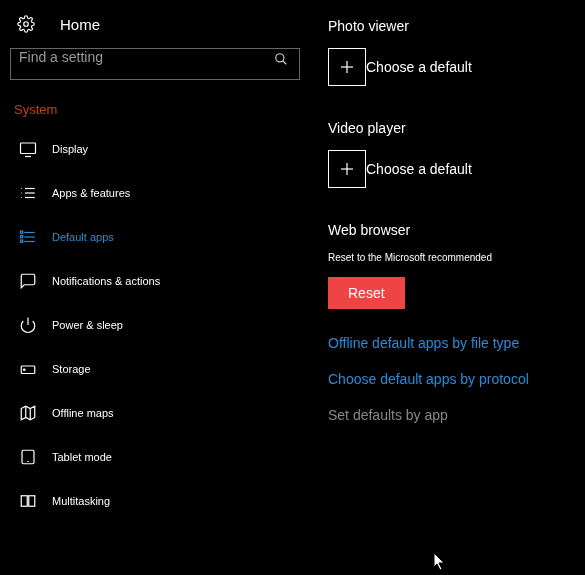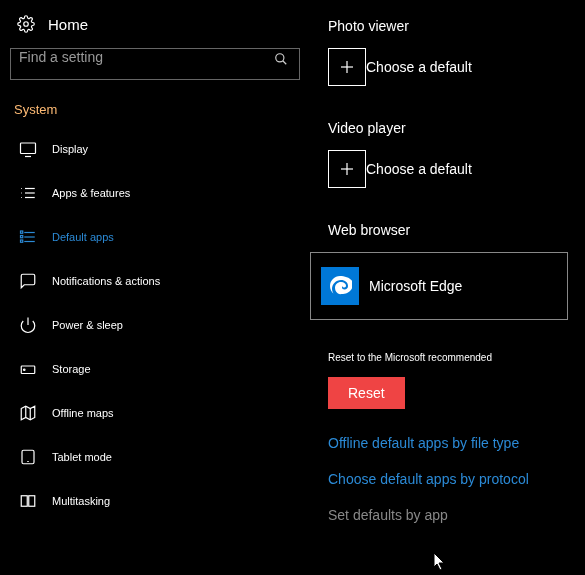--- a/index.html
+++ b/index.html
@@ -14,21 +14,21 @@
     position: relative;
   }
   .container { display: flex; height: 100%; }
   .left-pane {
     width: 310px;
     padding: 10px 10px 0 10px;
   }
   .home-row {
     display: flex;
     align-items: center;
-    gap: 12px;
+    gap: 24px;
     padding: 4px 6px 14px 6px;
     font-size: 15px;
   }
   .search-box {
     display: flex;
     align-items: flex-start;
     border: 1px solid #666;
     height: 32px;
     padding: 0 8px;
     margin-bottom: 22px;
@@ -38,21 +38,21 @@
     background: transparent;
     border: none;
     color: #999;
     flex: 1;
     font-size: 14px;
     outline: none;
   }
   .search-box input::placeholder { color: #999; }
   .section-label {
     font-size: 13px;
-    color: #fdba74;
+    color: #c2410c;
     padding-left: 4px;
     margin-bottom: 10px;
   }
   .sidebar-item {
     display: flex;
     align-items: center;
     gap: 14px;
     padding: 12px 8px;
     font-size: 11px;
     cursor: pointer;
@@ -258,28 +258,20 @@
       <div class="plus-box">
         <svg width="18" height="18" viewBox="0 0 24 24" stroke="#fff" stroke-width="1.6">
             <line x1="12" y1="4" x2="12" y2="20"></line>
             <line x1="4" y1="12" x2="20" y2="12"></line>
           </svg>
       </div>
       <span>Choose a default</span>
     </div>
 
     <div class="cat-title">Web browser</div>
-    <div class="edge-row">
-      <div class="edge-tile">
-        <svg width="24" height="24" viewBox="0 0 24 24" fill="#fff">
-            <path d="M12 2C6.5 2 2 6.5 2 12c0 3 1.3 5.6 3.4 7.4C4.5 18 4 16.5 4 15c0-5 4-9 9-9 4 0 7 2.5 7 6 0 2-1.5 3.5-3.5 3.5-1.5 0-2.5-.8-2.5-2 0-.5.2-1 .5-1.3.3.8 1 1.3 1.8 1.3 1 0 1.7-.7 1.7-1.7 0-2-2-3.8-5-3.8-3.5 0-6 2.5-6 6 0 3 2 5.5 5 6.3 1-.2 2-.3 3-.3 5.5 0 10-4.5 10-10S17.5 2 12 2z"></path>
-          </svg>
-      </div>
-      <span>Microsoft Edge</span>
-    </div>
 
     <div class="reset-label">Reset to the Microsoft recommended</div>
     <button class="reset-btn">Reset</button>
 
     <a class="link">Offline default apps by file type</a>
     <a class="link">Choose default apps by protocol</a>
     <a class="dim-link">Set defaults by app</a>
   </div>
 </div>
 

